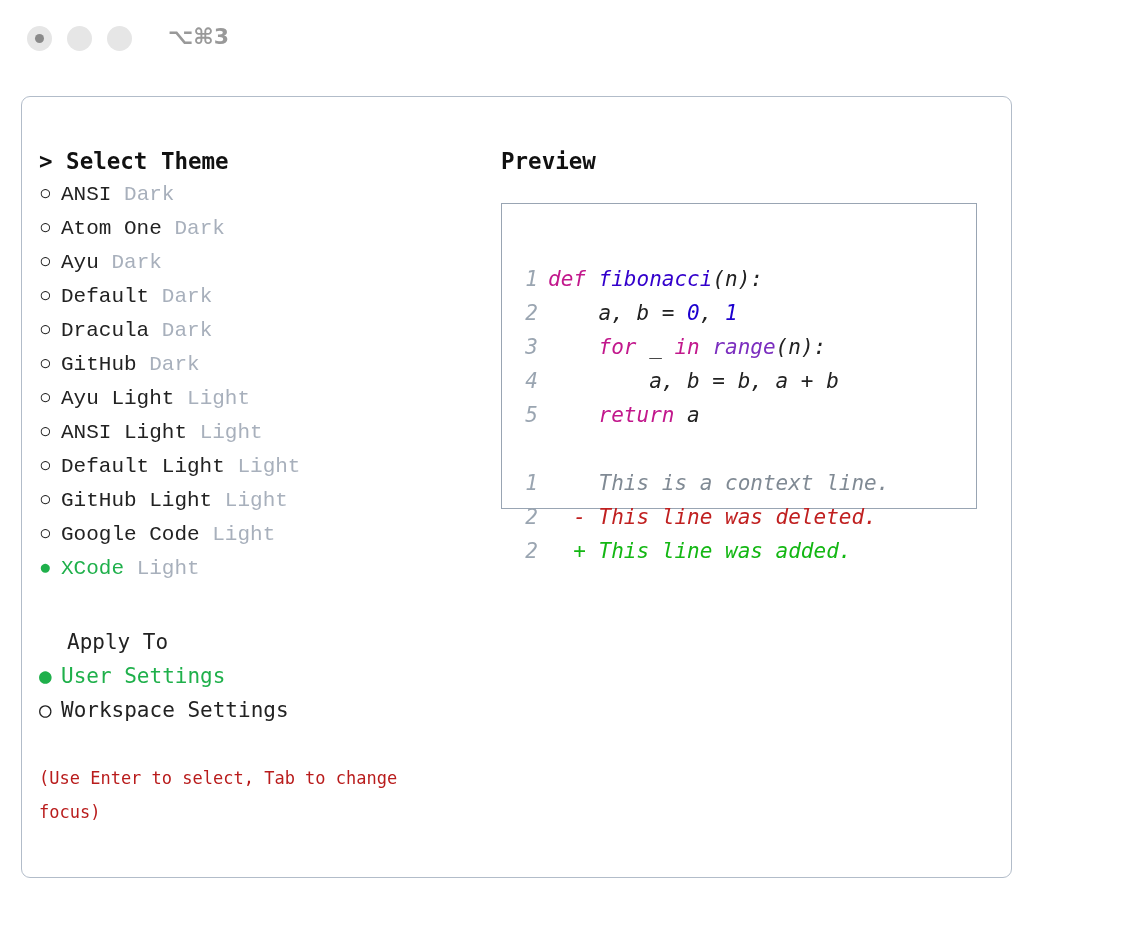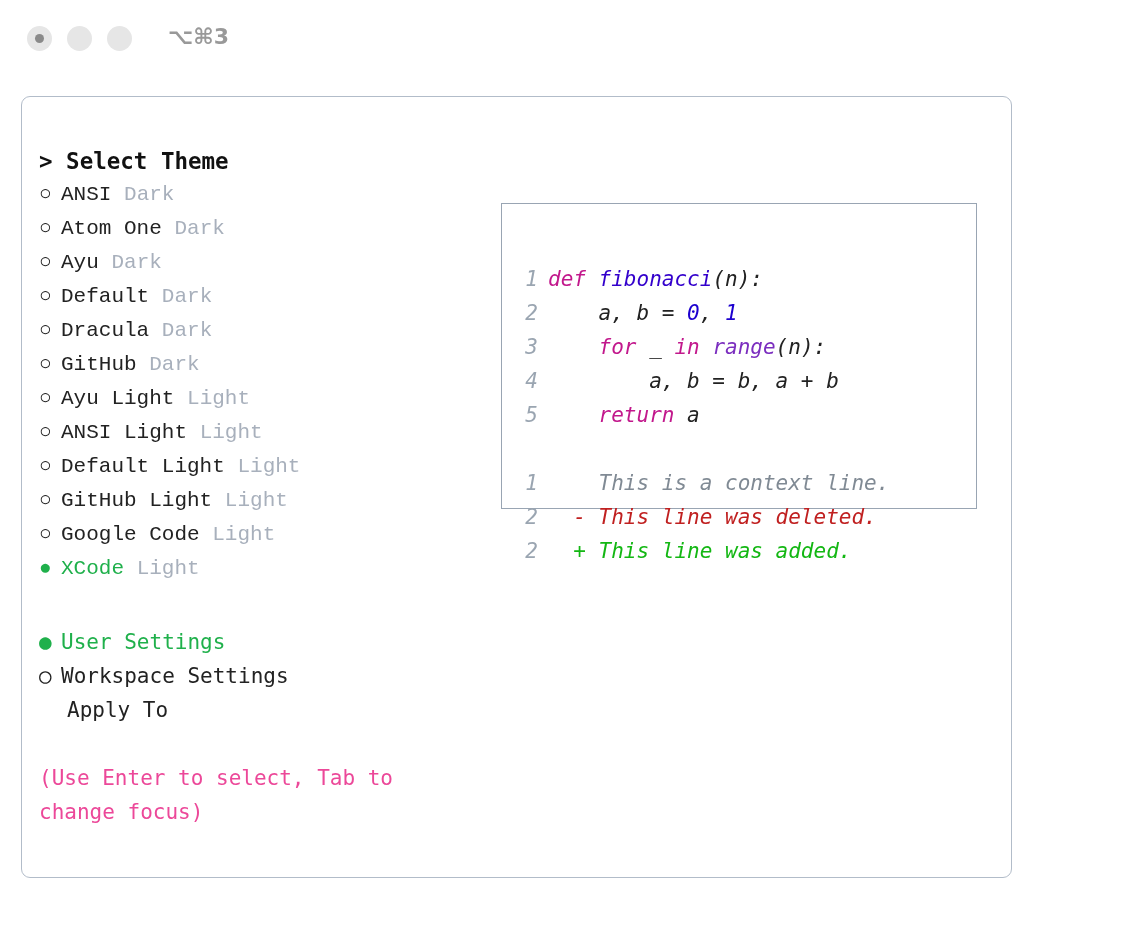--- a/index.html
+++ b/index.html
@@ -132,23 +132,23 @@
   }
   .apply-row.selected .marker { color: #1fb04b; }
   .apply-row.selected .apply-name { color: #1fb04b; }
 
   
   #hint-text {
     position: absolute;
     left: 17px;
     top: 664px;
     width: 410px;
-    font-size: 21px;
-    line-height: 34px;
-    color: #ec4899;
+    font-size: 17px;
+    line-height: 34px;
+    color: #b91c1c;
   }
 
   
   #preview-column {
     position: absolute;
     left: 479px;
     top: 47px;
     width: 490px;
   }
   #preview-header {
@@ -230,29 +230,32 @@
           <div class="theme-row"><span class="marker">○</span><span class="theme-name">Ayu Light</span> <span class="theme-variant">Light</span></div>
           <div class="theme-row"><span class="marker">○</span><span class="theme-name">ANSI Light</span> <span class="theme-variant">Light</span></div>
           <div class="theme-row"><span class="marker">○</span><span class="theme-name">Default Light</span> <span class="theme-variant">Light</span></div>
           <div class="theme-row"><span class="marker">○</span><span class="theme-name">GitHub Light</span> <span class="theme-variant">Light</span></div>
           <div class="theme-row"><span class="marker">○</span><span class="theme-name">Google Code</span> <span class="theme-variant">Light</span></div>
           <div class="theme-row selected"><span class="marker">●</span><span class="theme-name">XCode</span> <span class="theme-variant">Light</span></div>
         </div>
     </div>
 
     <div id="apply-section">
+      <div id="apply-label">Apply To</div>
       <div id="apply-list">
           <div class="apply-row selected"><span class="marker">●</span><span class="apply-name">User Settings</span></div>
           <div class="apply-row"><span class="marker">○</span><span class="apply-name">Workspace Settings</span></div>
         </div>
-      <div id="apply-label">Apply To</div>
     </div>
 
     <div id="hint-text">(Use Enter to select, Tab to change focus)</div>
 
+    <div id="preview-column">
+      <div id="preview-header">Preview</div>
+    </div>
 
     <div id="code-panel">
       <div id="code-body">
           <div class="code-line"><span class="lineno">1</span><span class="tok-kw">def </span><span class="tok-fn">fibonacci</span><span class="tok-plain">(n):</span></div>
           <div class="code-line"><span class="lineno">2</span><span class="tok-plain">    a, b = </span><span class="tok-num">0</span><span class="tok-plain">, </span><span class="tok-num">1</span></div>
           <div class="code-line"><span class="lineno">3</span><span class="tok-kw">    for </span><span class="tok-plain">_ </span><span class="tok-kw">in </span><span class="tok-call">range</span><span class="tok-plain">(n):</span></div>
           <div class="code-line"><span class="lineno">4</span><span class="tok-plain">        a, b = b, a + b</span></div>
           <div class="code-line"><span class="lineno">5</span><span class="tok-kw">    return </span><span class="tok-plain">a</span></div>
           <div class="blank-line"></div>
           <div class="code-line"><span class="lineno">1</span><span class="diff-ctx">    </span><span class="diff-ctx">This is a context line.</span></div>

